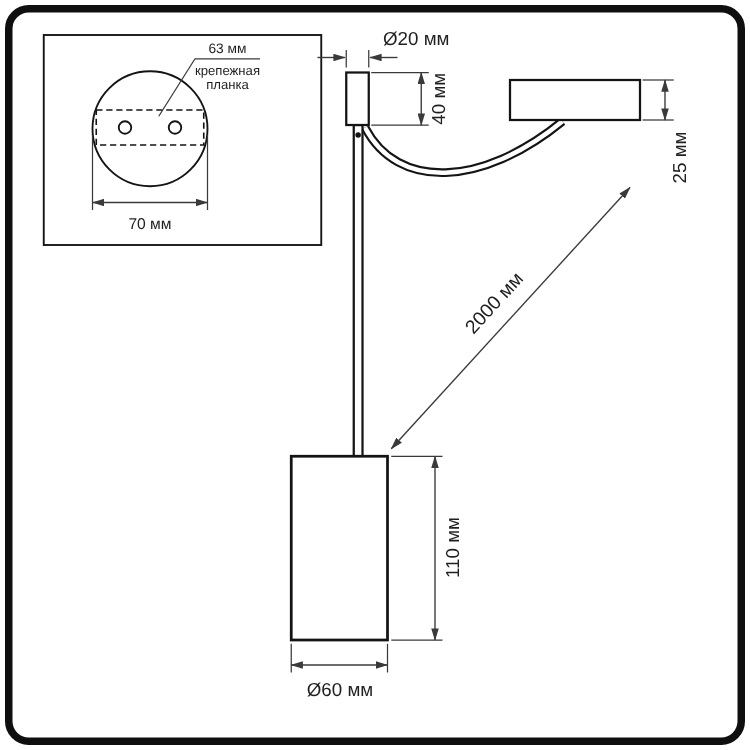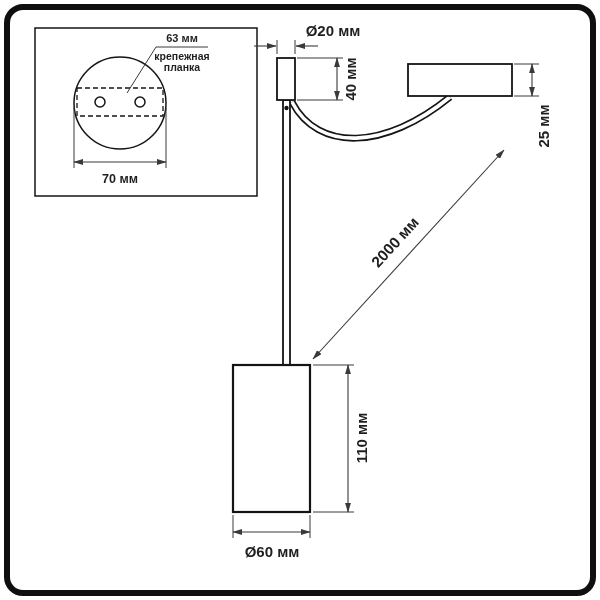--- a/index.html
+++ b/index.html
@@ -5,21 +5,20 @@
   html, body {
     margin: 0; padding: 0;
     width: 600px; height: 600px;
     background: #ffffff;
     overflow: hidden;
   }
   .stage {
     position: relative;
     width: 600px; height: 436px;
     font-family: "Liberation Sans", sans-serif;
-    font-weight: bold;
   }
   svg { display: block; }
   .frame      { fill: none; stroke: #0f0f0f; stroke-width: 6; }
   .outline    { fill: #ffffff; stroke: #141414; stroke-width: 1.8; }
   .outline-bold { fill: #ffffff; stroke: #141414; stroke-width: 2.2; }
   .thin       { fill: none; stroke: #141414; stroke-width: 1.5; }
   .dashed     { fill: none; stroke: #141414; stroke-width: 1.3; stroke-dasharray: 5 3; }
   .extline    { stroke: #3a3a3a; stroke-width: 1; fill: none; }
   .dimline    { stroke: #3a3a3a; stroke-width: 1.1; fill: none; }
   .tube-outer { fill: none; stroke: #141414; stroke-width: 7; }

